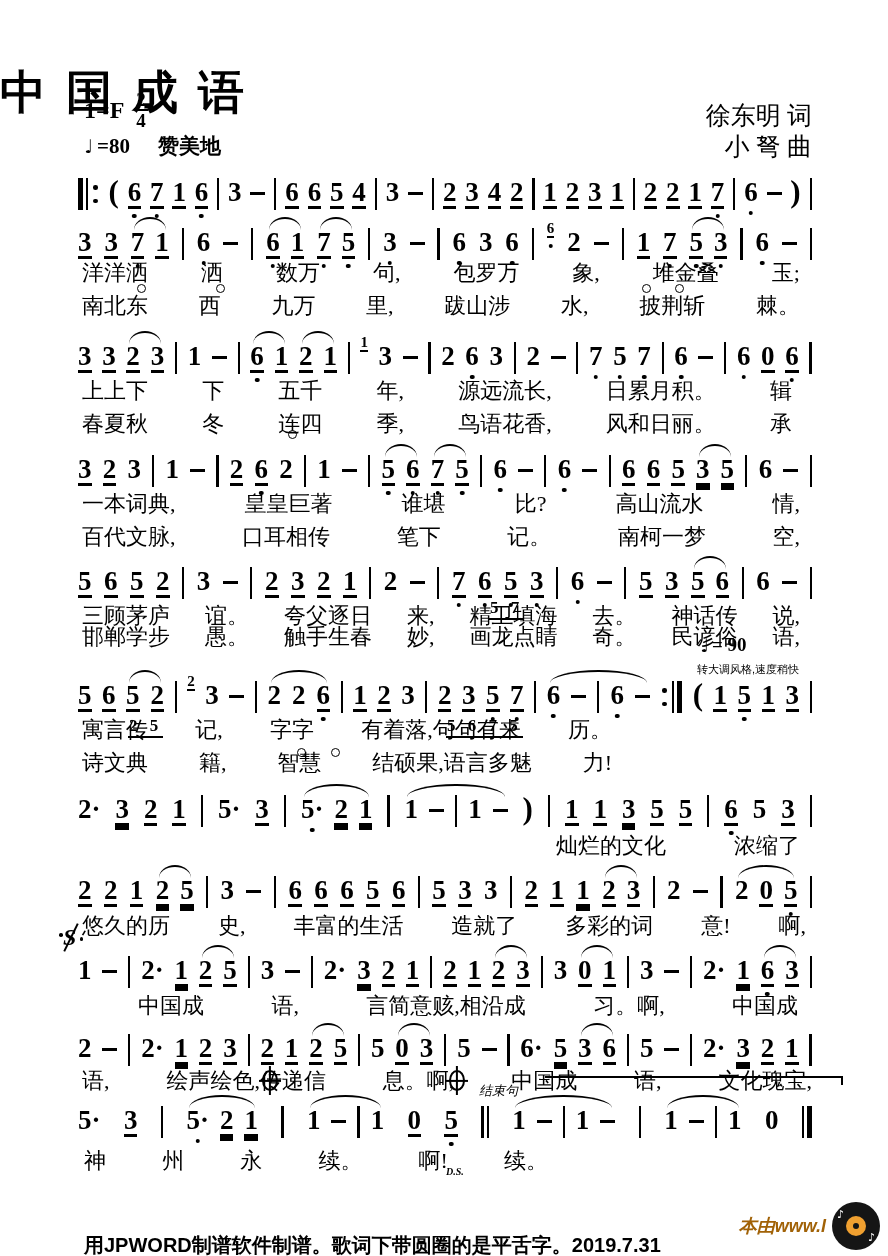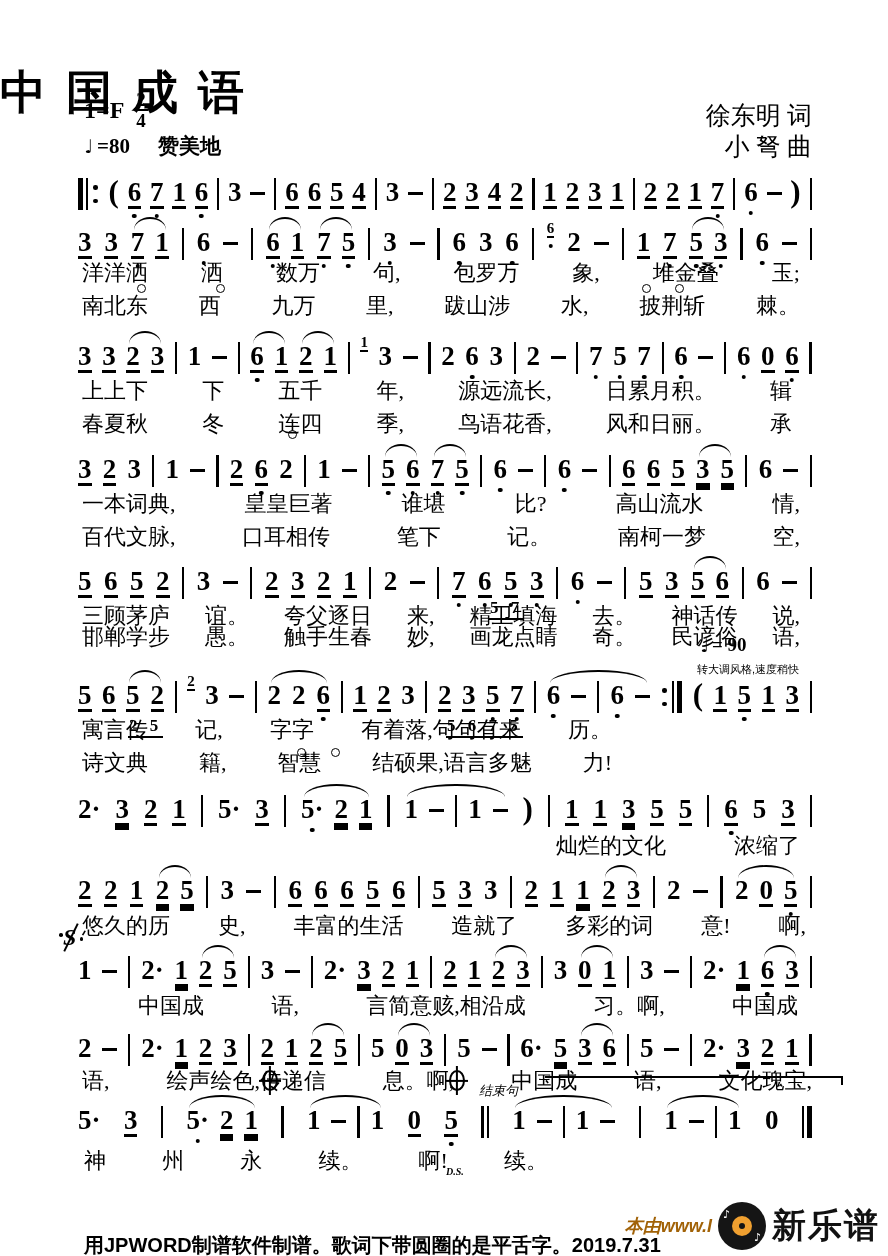--- a/index.html
+++ b/index.html
@@ -884,15 +884,14 @@
   <div class="ring" style="left:331px;top:748px;"></div>
 
   <div class="footer">用JPWORD制谱软件制谱。歌词下带圆圈的是平舌字。2019.7.31</div>
 
   <div class="wm">
     <span class="wm-pre">本由www.l</span>
     <span class="disc">
         <span class="n1">♪</span>
         <span class="n2">♪</span>
       </span>
-    <span class="wm-brand">新乐谱</span>
   </div>
 </div>
 
 </body></html>

